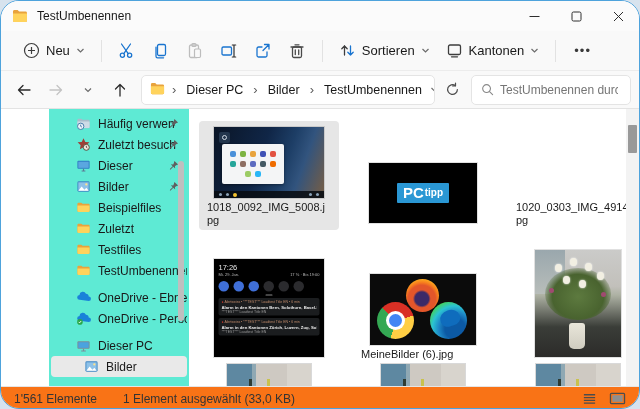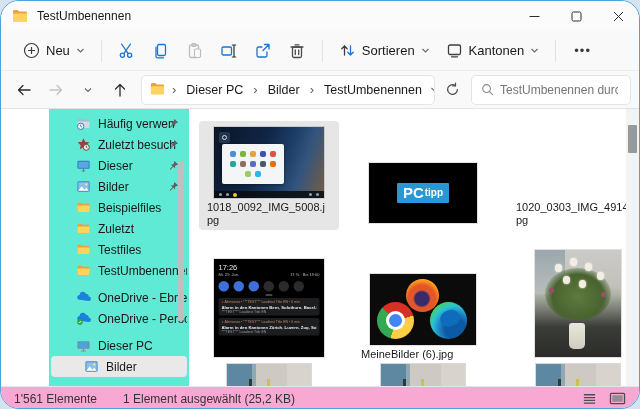--- a/index.html
+++ b/index.html
@@ -123,21 +123,21 @@
 
   .partial { position:absolute; top:255px; width:84px; height:22px; box-shadow:0 0 0 1px rgba(0,0,0,.15);
     background:linear-gradient(90deg,#5e88a1 0 30%,#8fa8b3 30% 35%,#cec9c2 35% 72%,#d8d4cd 72% 100%); }
   .partial i { position:absolute; bottom:0; width:3px; height:7px; background:#2e3b33; display:block; }
   .p1 { left:38px; } .p2 { left:192px; } .p3 { left:347px; }
 
   .vscroll { position:absolute; right:0; top:0; bottom:0; width:13px; background:#f3f3f3; }
   .vthumb { position:absolute; right:2px; top:16px; width:9px; height:28px; background:#999; border-radius:1px; }
 
   
-  .statusbar { height:24px; display:flex; align-items:center; padding:0 13px; background:#f9a8d4;
+  .statusbar { height:24px; display:flex; align-items:center; padding:0 13px; background:#f97316;
                border-top:1px solid #e5e5e5; font-size:12px; color:#343434; }
   .statusbar .sel { margin-left:26px; }
   .view-toggles { margin-left:auto; display:flex; gap:12px; align-items:center; color:#4c4c4c; }
 
   svg { display:block; }
 </style>
 </head>
 <body>
 
 <div class="window">
@@ -591,21 +591,21 @@
         </div>
 
       <div class="vscroll">
         <div class="vthumb"></div>
       </div>
     </div>
   </div>
 
   <div class="statusbar">
     <span>1'561 Elemente</span>
-    <span class="sel">1 Element ausgewählt (25,2 KB)</span>
+    <span class="sel">1 Element ausgewählt (33,0 KB)</span>
     <div class="view-toggles">
       <span>
         <svg viewBox="0 0 16 16" width="15" height="15">
             <path d="M2 4h12M2 7h12M2 10h12M2 13h12" stroke="#4c4c4c" stroke-width="1.4"></path>
           </svg>
       </span>
       <span>
         <svg viewBox="0 0 18 16" width="17" height="15">
             <rect x="1.5" y="2.5" width="15" height="11" rx="1" fill="none" stroke="#4c4c4c" stroke-width="1.4"></rect>
             <rect x="3.5" y="4.5" width="11" height="7" fill="#8f8f8f"></rect>

